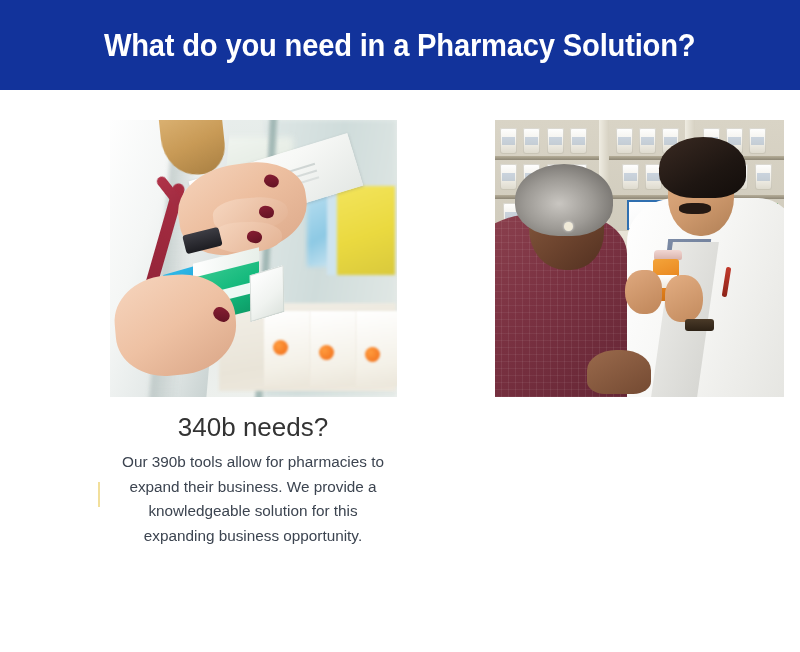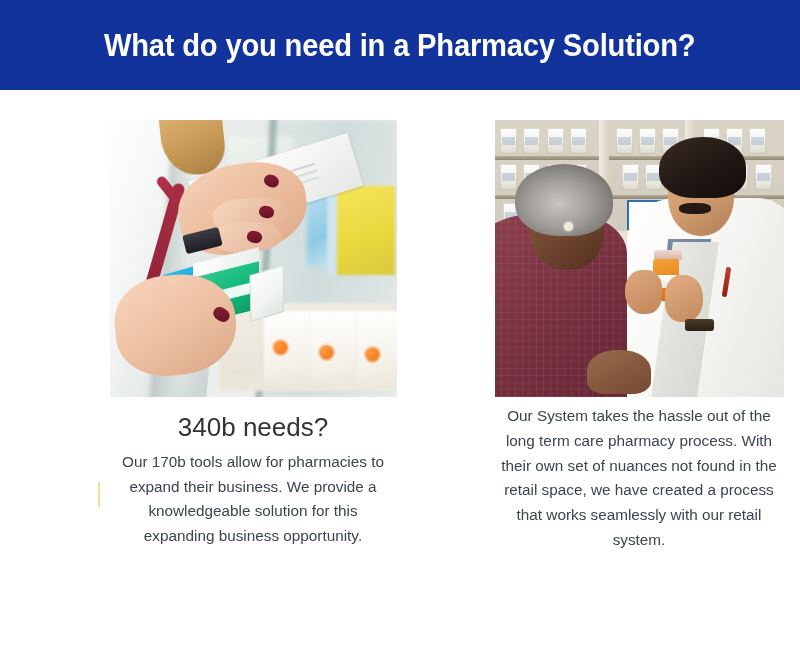--- a/index.html
+++ b/index.html
@@ -473,21 +473,21 @@
       <div class="ph-l-medbox-main"></div>
       <div class="ph-l-medbox-top"></div>
       <div class="ph-l-medbox-white-strip"></div>
       <div class="ph-l-medbox-end"></div>
       <div class="ph-l-hand-bot"></div>
       <div class="ph-l-nail n4"></div>
     </div>
 
     <div class="card-heading">340b needs?</div>
 
-    <div class="card-body">Our 170b tools allow for pharmacies to expand their business. We provide a knowledgeable solution for this expanding business opportunity.</div>
+    <div class="card-body">Our 390b tools allow for pharmacies to expand their business. We provide a knowledgeable solution for this expanding business opportunity.</div>
   </div>
 
   <div class="column right">
 
     <div class="photo-frame">
       <div class="ph-r-bg"></div>
       <div class="ph-r-shelfwall"></div>
 
       <div class="ph-r-bottle" style="left:2%;  top:3%;"></div>
       <div class="ph-r-bottle" style="left:10%; top:3%;"></div>
@@ -547,17 +547,16 @@
 
       <div class="ph-r-p-pillcap"></div>
       <div class="ph-r-p-pillbottle"></div>
       <div class="ph-r-p-label"></div>
       <div class="ph-r-p-hand1"></div>
       <div class="ph-r-p-hand2"></div>
       <div class="ph-r-p-watch"></div>
     </div>
 
 
-    <div class="card-body">Our System takes the hassle out of the long term care pharmacy process. With their own set of nuances not found in the retail space, we have created a process that works seamlessly with our retail system.</div>
   </div>
 
   <div class="artifact-line"></div>
 </div>
 
 </body></html>

